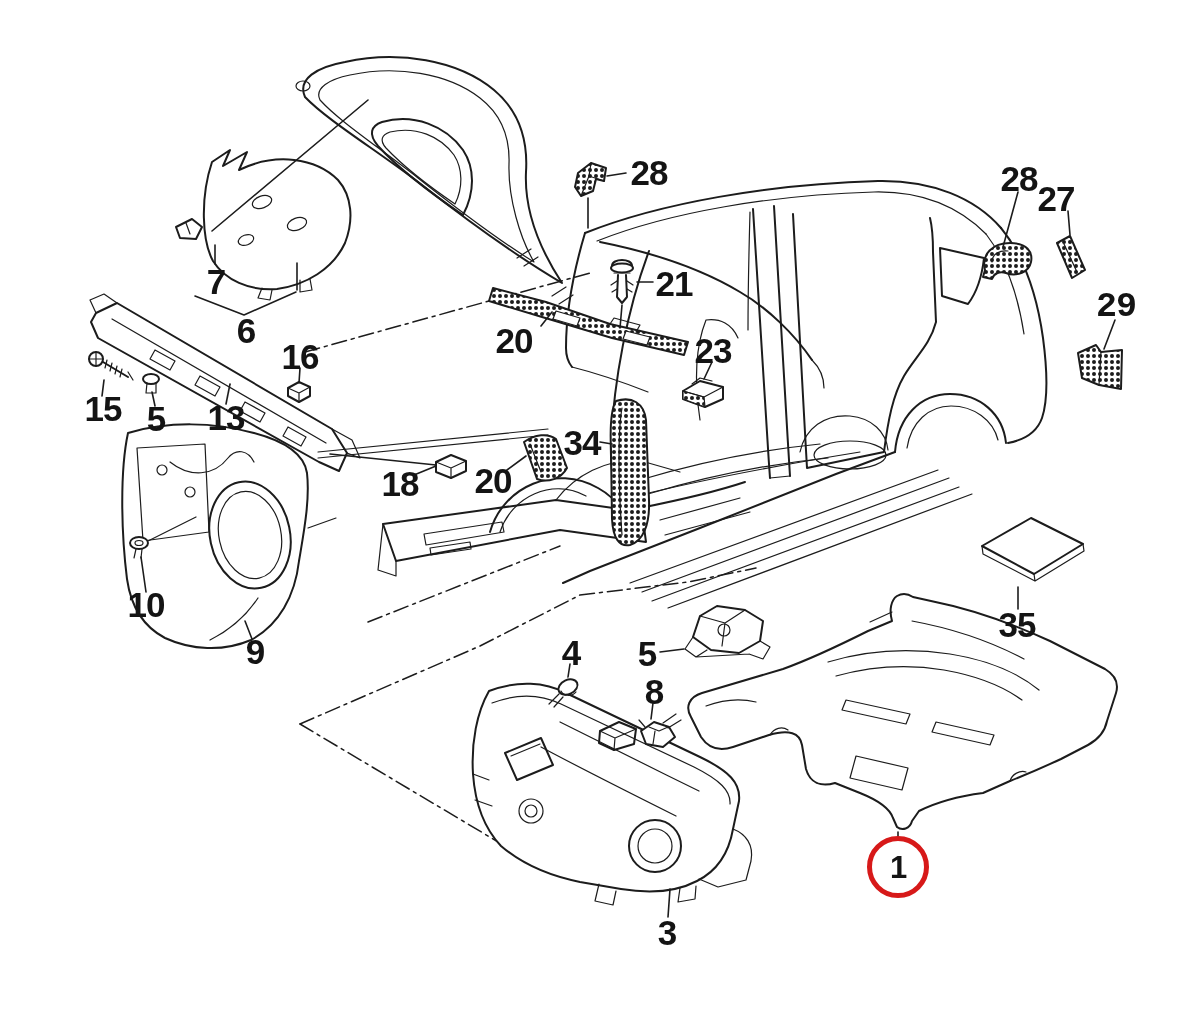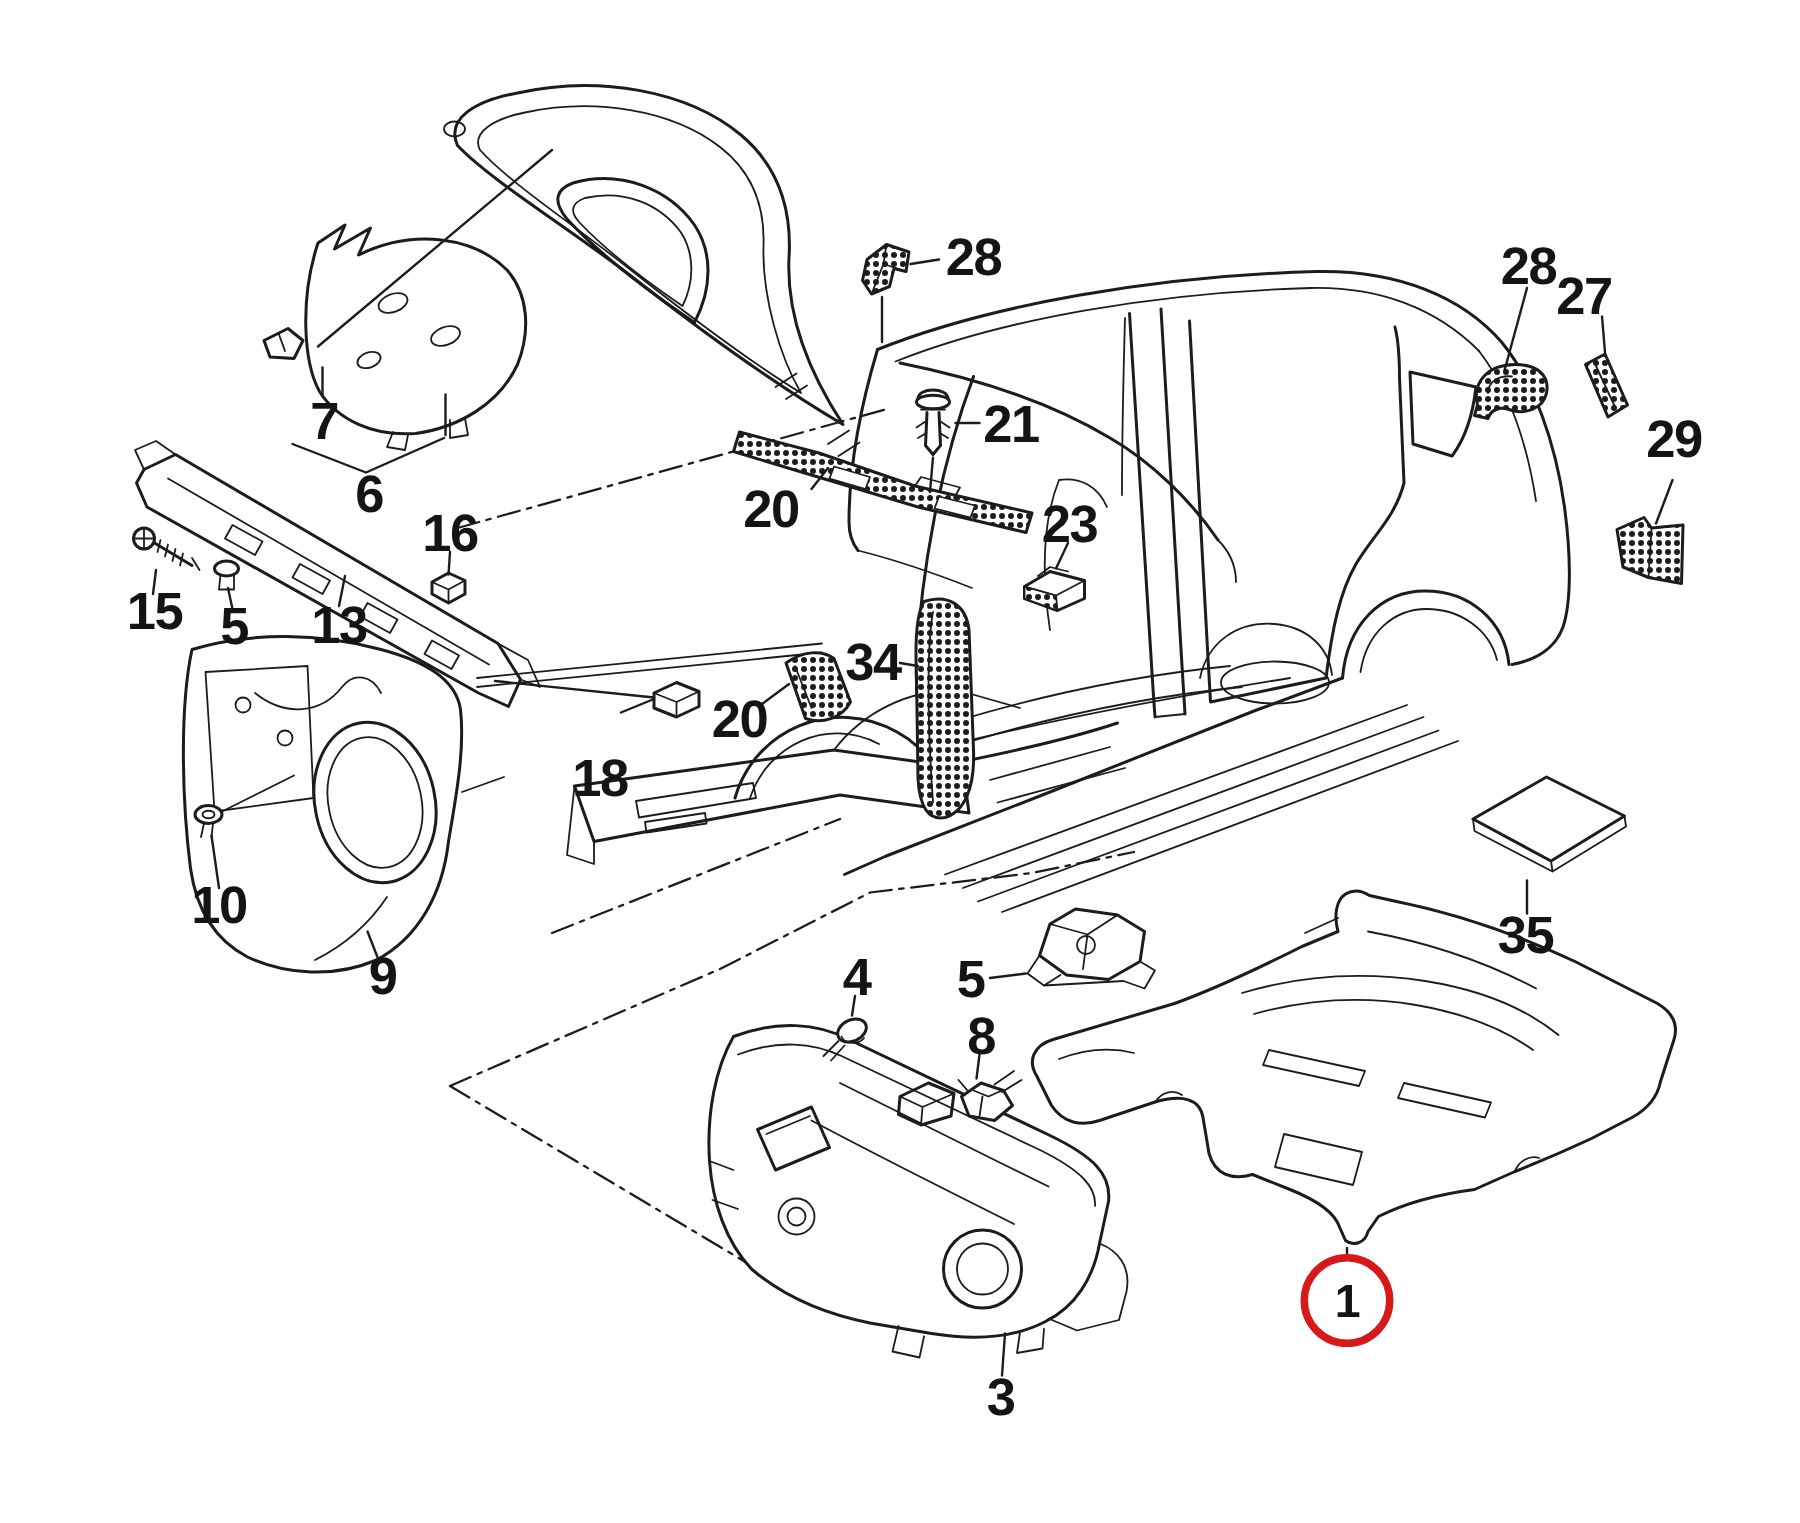--- a/index.html
+++ b/index.html
@@ -291,25 +291,25 @@
   <div class="callout" style="left:647px;top:653px;">5</div>
   <div class="callout" style="left:246px;top:330px;">6</div>
   <div class="callout" style="left:216px;top:281px;">7</div>
   <div class="callout" style="left:654px;top:691px;">8</div>
   <div class="callout" style="left:255px;top:651px;">9</div>
   <div class="callout" style="left:146px;top:604px;">10</div>
   <div class="callout" style="left:226px;top:417px;">13</div>
   <div class="callout" style="left:156px;top:418px;">5</div>
   <div class="callout" style="left:103px;top:408px;">15</div>
   <div class="callout" style="left:300px;top:356px;">16</div>
-  <div class="callout" style="left:400px;top:483px;margin-top:36px;">18</div>
+  <div class="callout" style="left:400px;top:483px;">18</div>
   <div class="callout" style="left:493px;top:480px;">20</div>
   <div class="callout" style="left:514px;top:340px;">20</div>
   <div class="callout" style="left:674px;top:283px;">21</div>
   <div class="callout" style="left:582px;top:442px;">34</div>
   <div class="callout" style="left:713px;top:350px;">23</div>
   <div class="callout" style="left:649px;top:172px;">28</div>
   <div class="callout" style="left:1056px;top:198px;">27</div>
   <div class="callout" style="left:1019px;top:178px;">28</div>
-  <div class="callout" style="left:1116px;top:293px;">29</div>
+  <div class="callout" style="left:1116px;top:307px;font-family:Liberation Mono, monospace;">29</div>
   <div class="callout" style="left:1017px;top:624px;">35</div>
 
 </div>
 
 </body></html>

